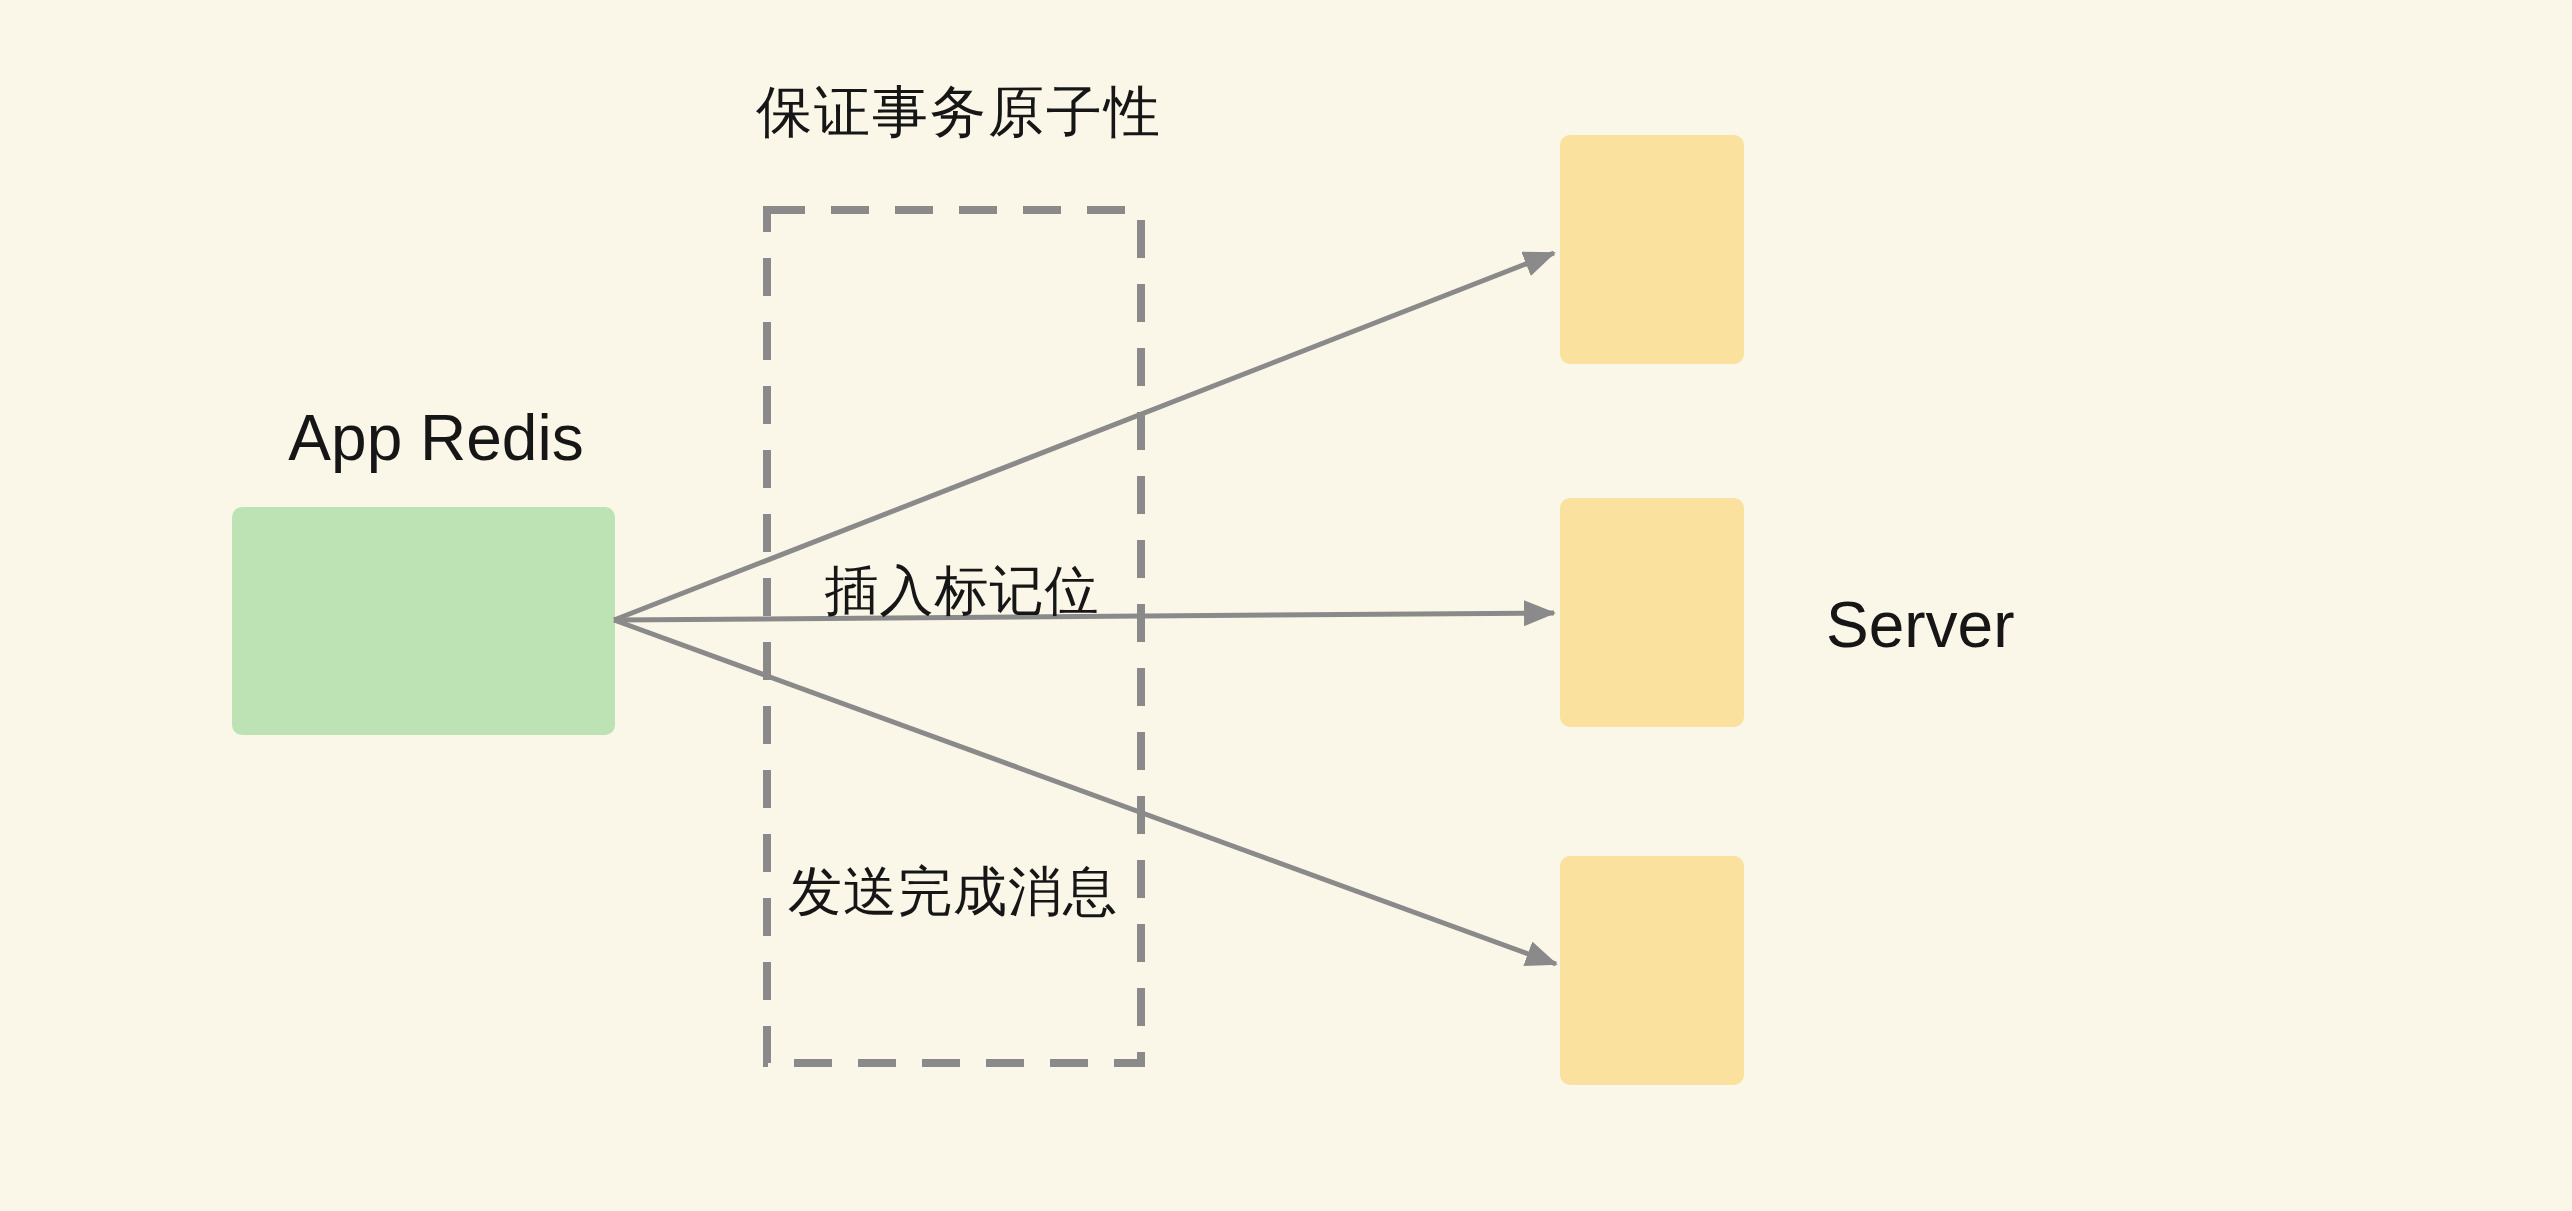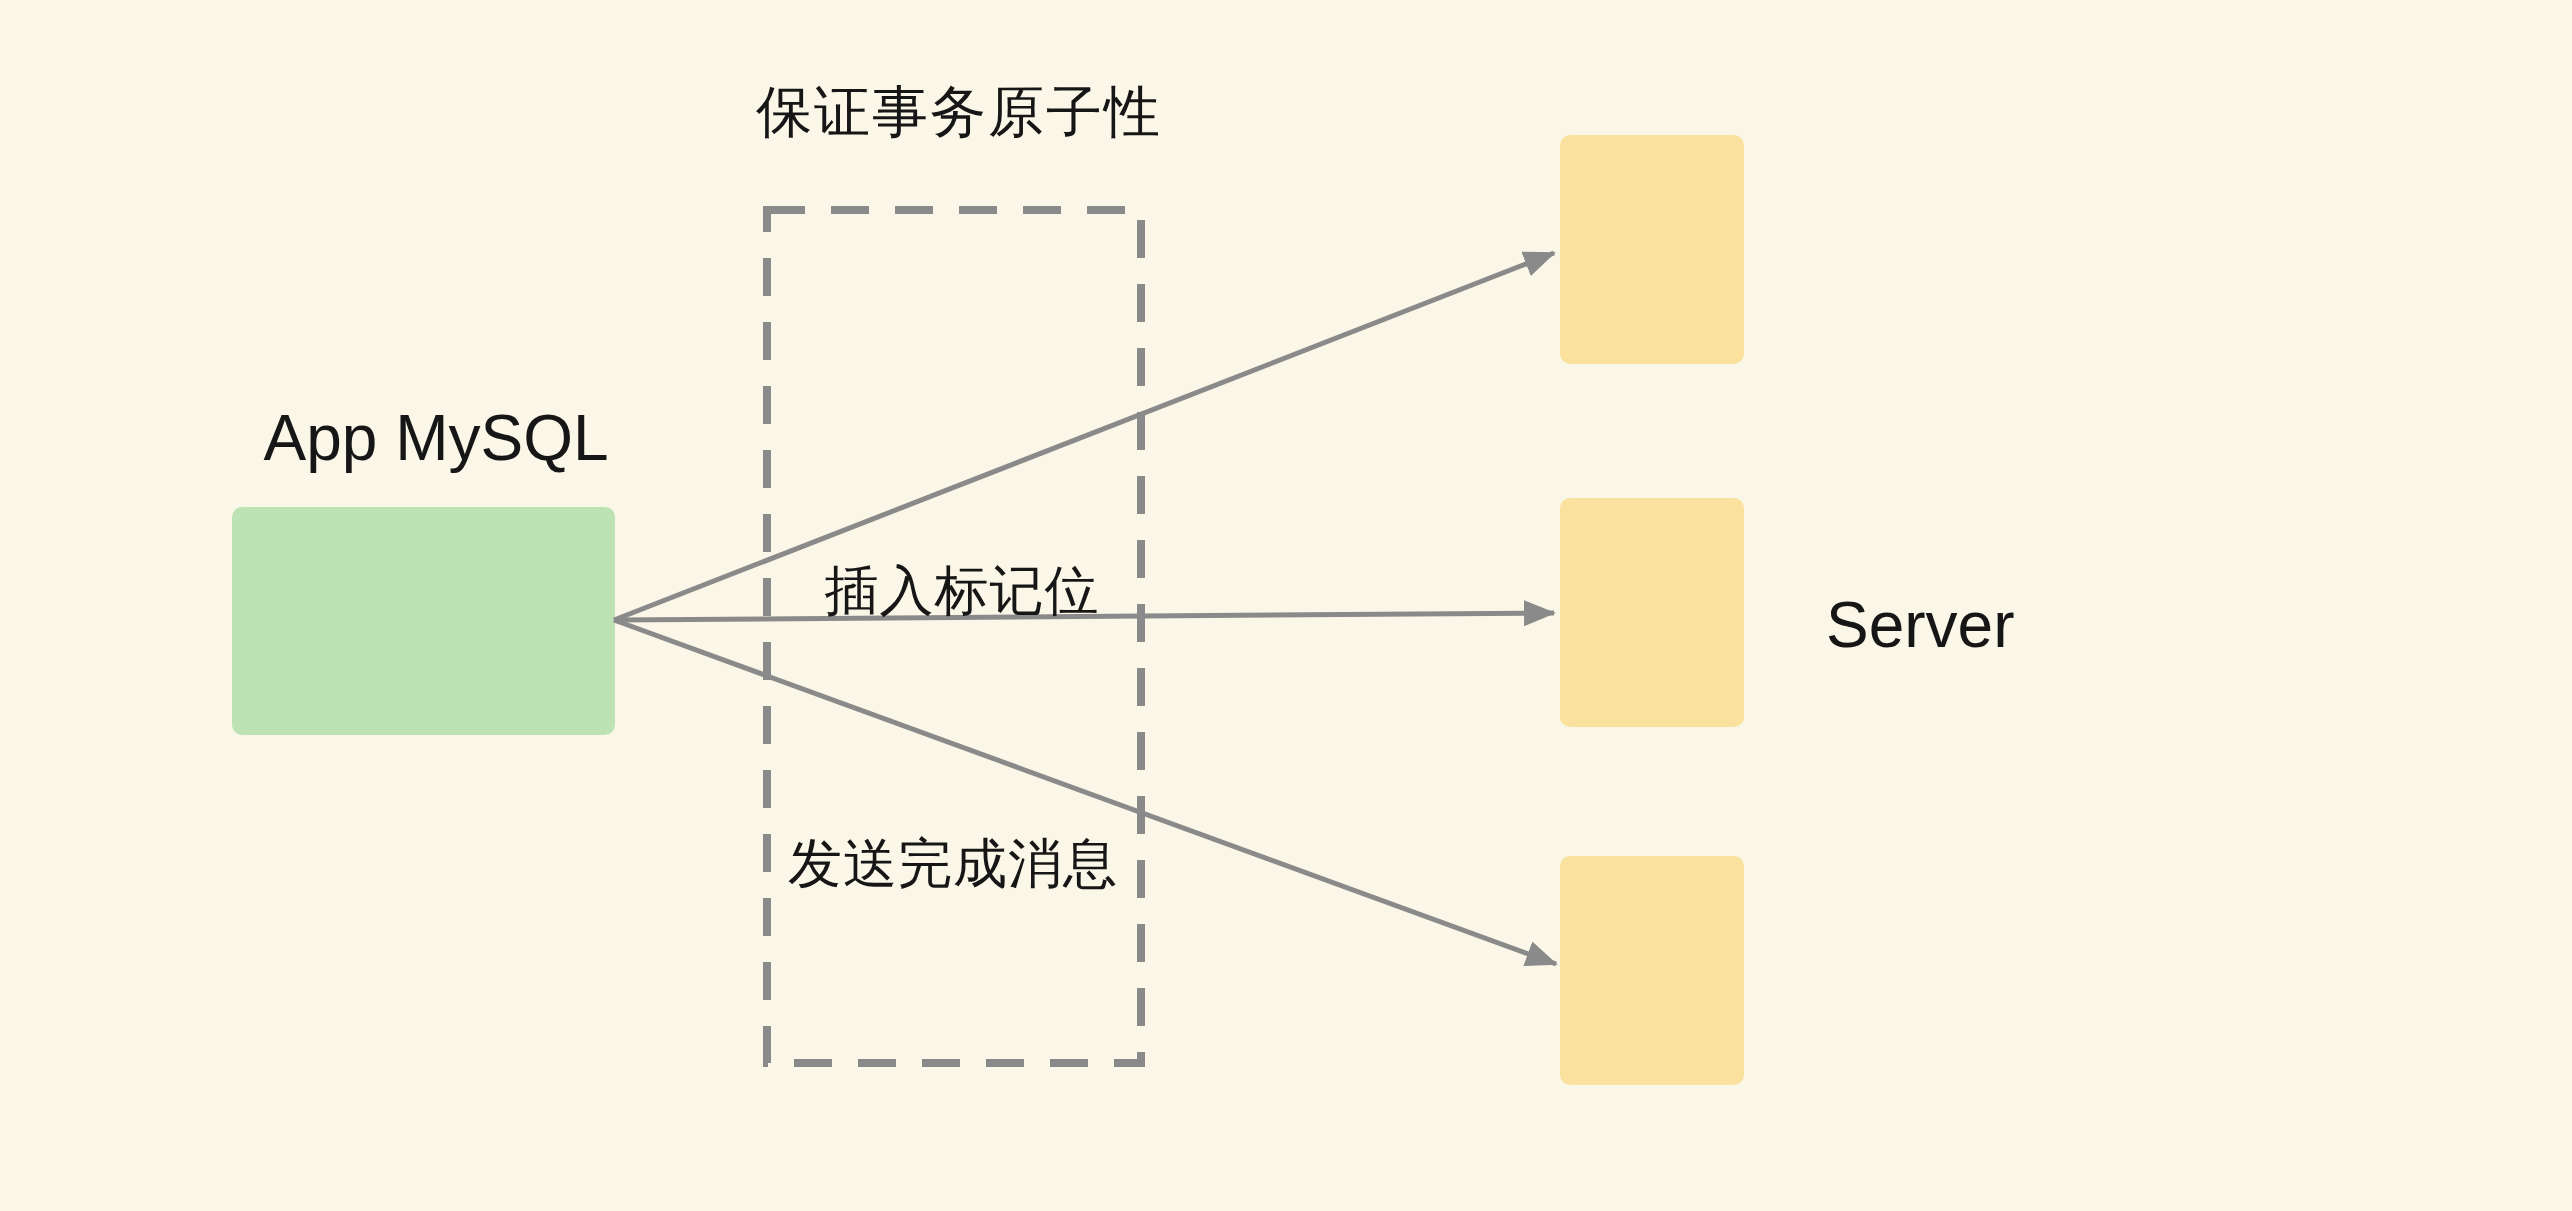--- a/index.html
+++ b/index.html
@@ -40,21 +40,21 @@
     background:var(--color-node-yellow,#FAE29E);
   }
   .node-yellow.t0{top:135px;}
   .node-yellow.t1{top:498px;}
   .node-yellow.t2{top:856px;}
   .step-label{
     font-size:54px;letter-spacing:1px;
   }
   .step-label.s0{left:952px;top:346px;}
   .step-label.s1{left:962px;top:590px;}
-  .step-label.s2{left:953px;top:863px;text-align:center;}
+  .step-label.s2{left:953px;top:891px;text-align:center;}
   .target-label{
     font-size:64px;
     transform:translate(0,-50%);
     white-space:nowrap;line-height:1;
   }
   .target-label.t0{left:1826px;top:286px;}
   .target-label.t1{left:1826px;top:625px;}
   .target-label.t2{left:1826px;top:988px;}
   svg.connector-layer{
     position:absolute;left:0;top:0;width:2572px;height:1211px;
@@ -72,21 +72,21 @@
   }
   .arrowhead-fill{fill:var(--color-line,#8A8A8A);}
 </style>
 </head>
 <body>
 
 <div class="canvas">
 
   <div class="abs center-anchor title">保证事务原子性</div>
 
-  <div class="abs center-anchor app-server-label">App MySQL</div>
+  <div class="abs center-anchor app-server-label">App Redis</div>
 
   <div class="abs node node-green"></div>
 
   <svg class="connector-layer" viewBox="0 0 2572 1211">
     <defs>
       <marker id="arrowhead" markerUnits="userSpaceOnUse" markerWidth="32" markerHeight="26" refX="30" refY="13" orient="auto">
         <path d="M0,0 L32,13 L0,26 Z" class="arrowhead-fill"></path>
       </marker>
     </defs>
 

